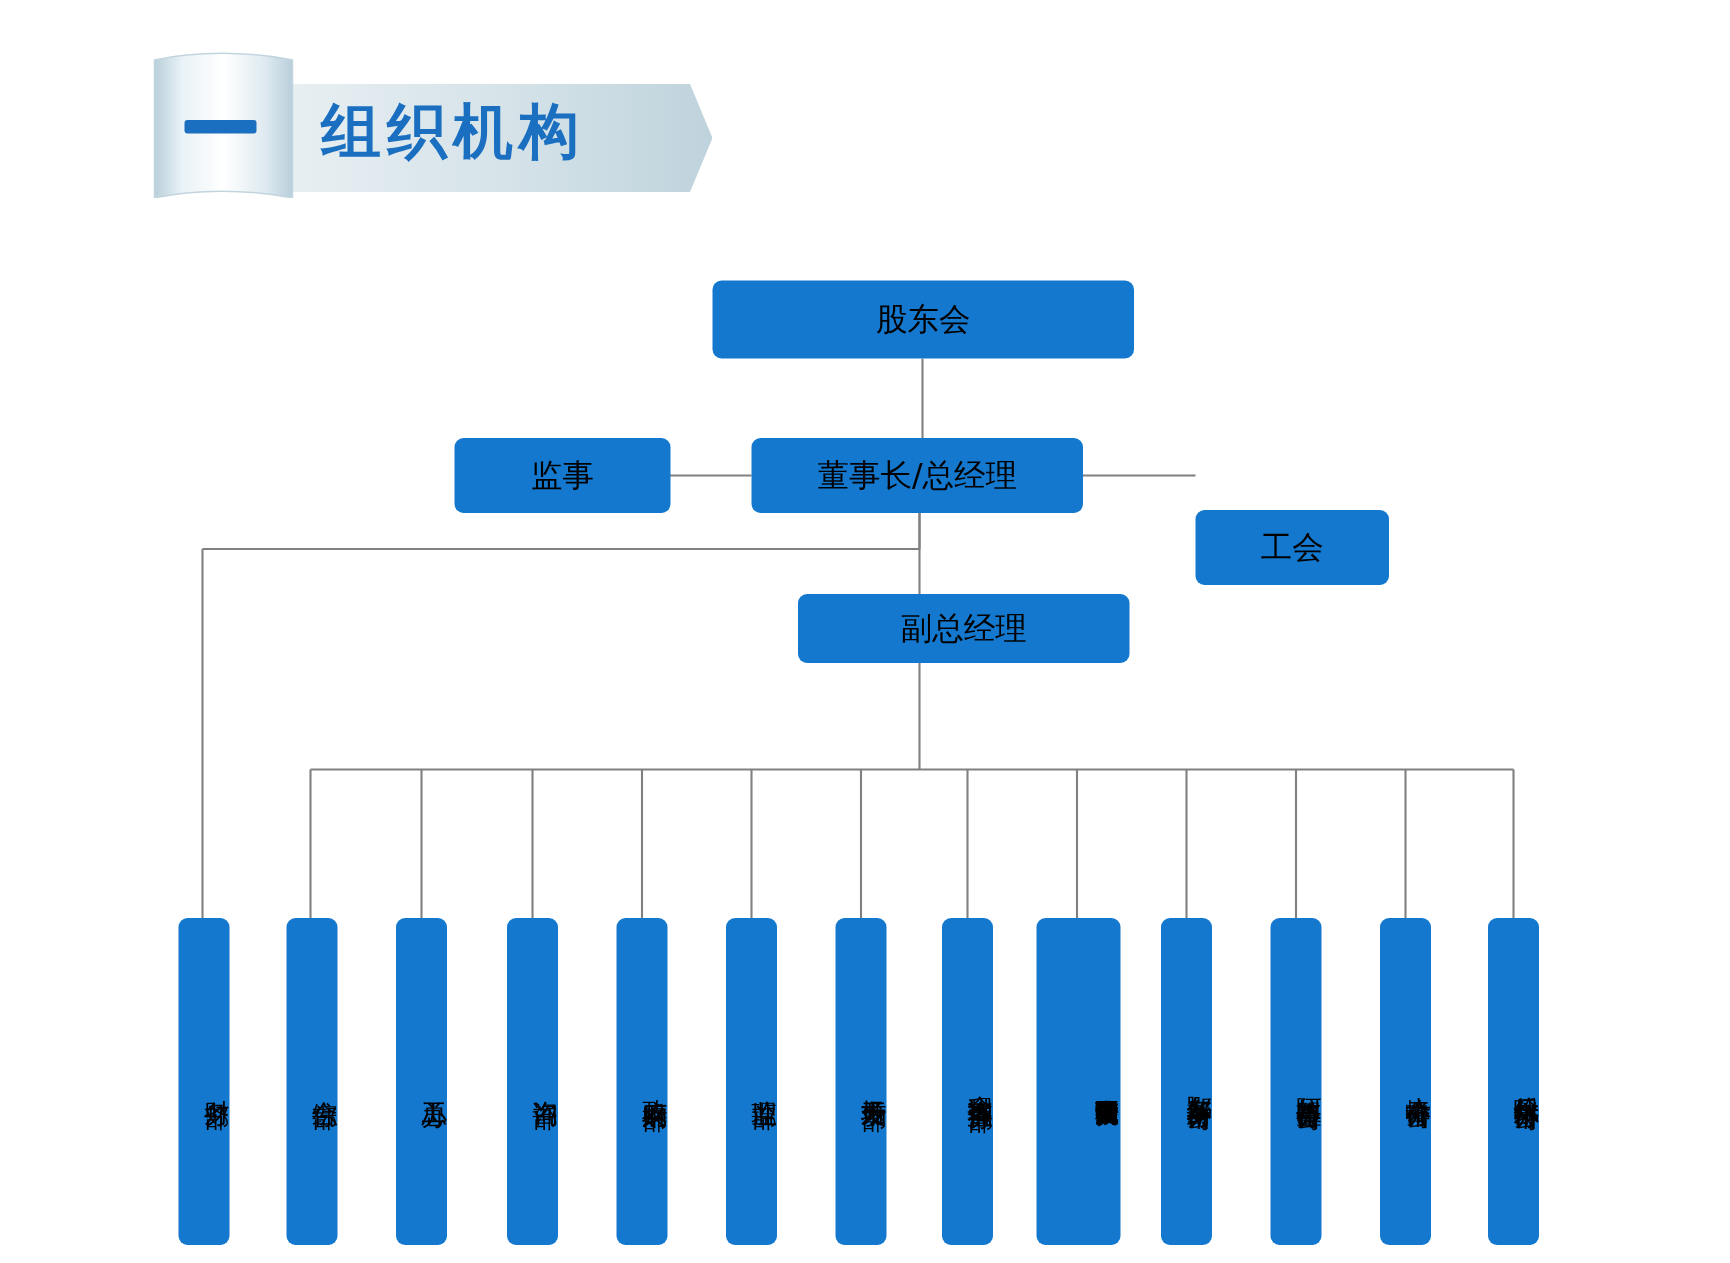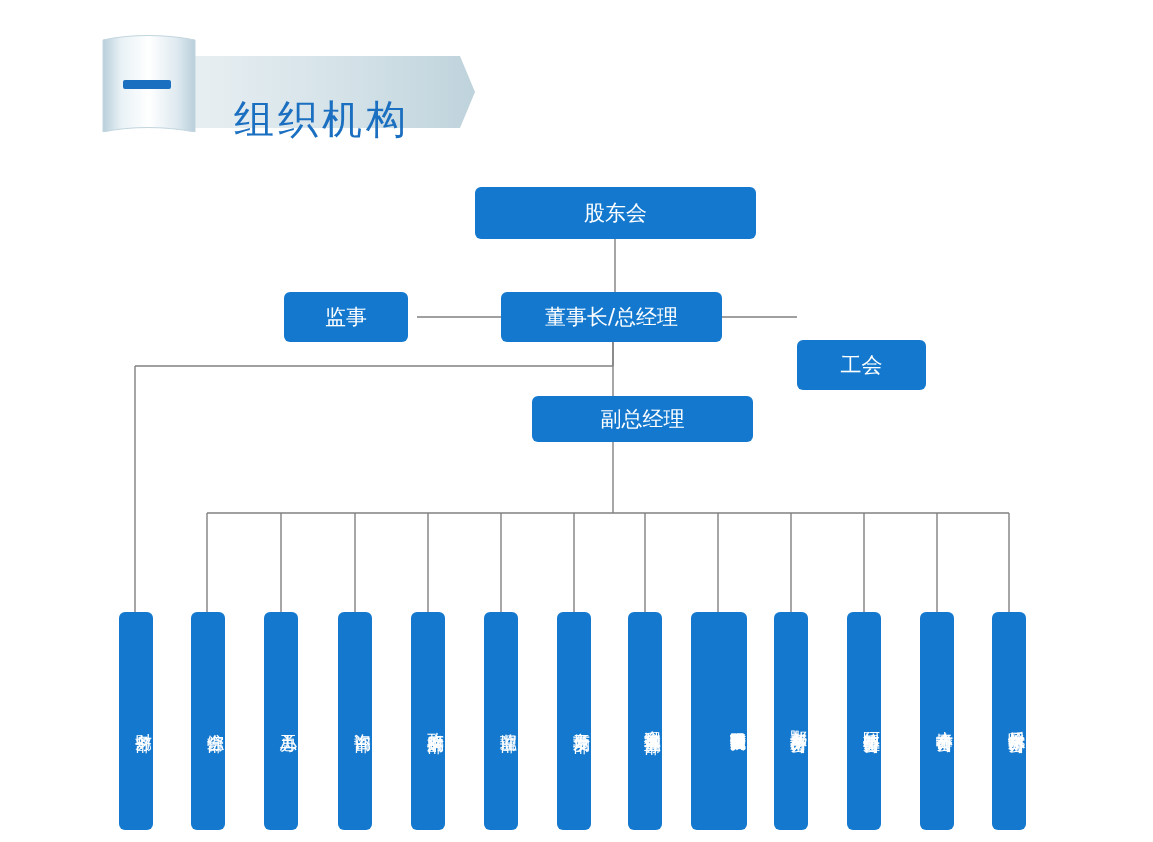--- a/index.html
+++ b/index.html
@@ -24,39 +24,38 @@
     width: 380px;
     height: 98px;
   }
   .banner-ribbon {
     position: absolute;
     left: 0; top: 0;
     width: 380px; height: 98px;
   }
   .banner-title {
     position: absolute;
-    left: 139px;
+    left: 119px;
     top: 26px;
     font-size: 40px;
-    font-weight: normal;
+    font-weight: bold;
     color: #1B6FC0;
     letter-spacing: 4px;
     font-family: "DejaVu Sans", sans-serif;
     white-space: nowrap;
-    margin-top: 32px;
   }
 
   
   .chart { position: absolute; left: 0; top: 0; width: 1153px; height: 842px; }
   .connectors { position: absolute; left: 0; top: 0; }
 
   .node {
     position: absolute;
     background: #1479CE;
-    color: #ffffff;
+    color: #000000;
     border-radius: 6px;
     display: flex;
     align-items: center;
     justify-content: center;
     text-align: center;
     font-family: "DejaVu Sans", sans-serif;
     line-height: 1.15;
   }
   .node.top { font-size: 21px; }
   .node.mid { font-size: 21px; }
@@ -136,21 +135,21 @@
         <line x1="864" y1="513" x2="864" y2="612"></line>
         <line x1="937" y1="513" x2="937" y2="612"></line>
         <line x1="1009" y1="513" x2="1009" y2="612"></line>
       </g>
     </svg>
 
     <div class="node top" style="left:475px; top:187px; width:281px; height:52px;">
       <span>股东会</span>
     </div>
 
-    <div class="node mid" style="left:284px; top:292px; width:124px; height:50px;">
+    <div class="node mid" style="left:303px; top:292px; width:144px; height:50px;">
       <span>监事</span>
     </div>
     <div class="node mid" style="left:501px; top:292px; width:221px; height:50px;">
       <span>董事长/总经理</span>
     </div>
     <div class="node mid" style="left:797px; top:292px; width:129px; height:50px;margin-top:48px;">
       <span>工会</span>
     </div>
 
     <div class="node mid" style="left:532px; top:396px; width:221px; height:46px;">

